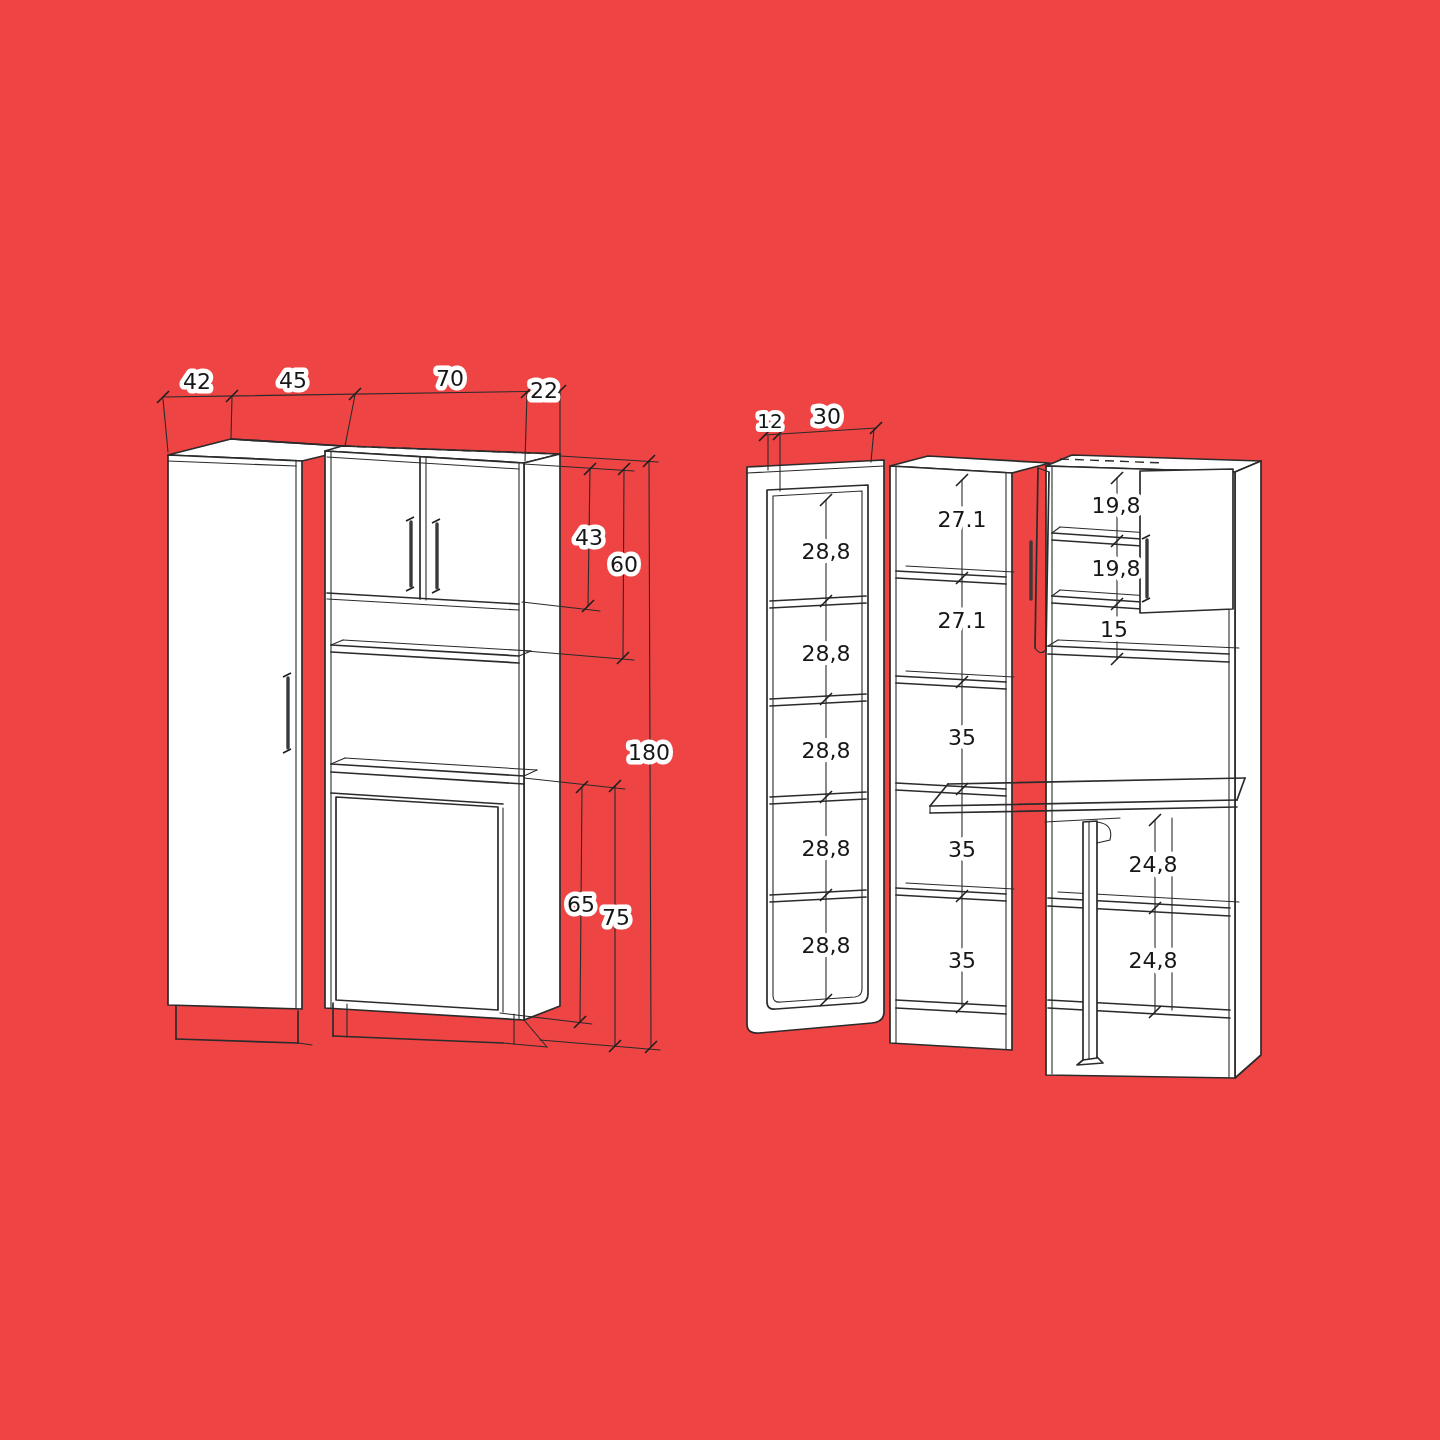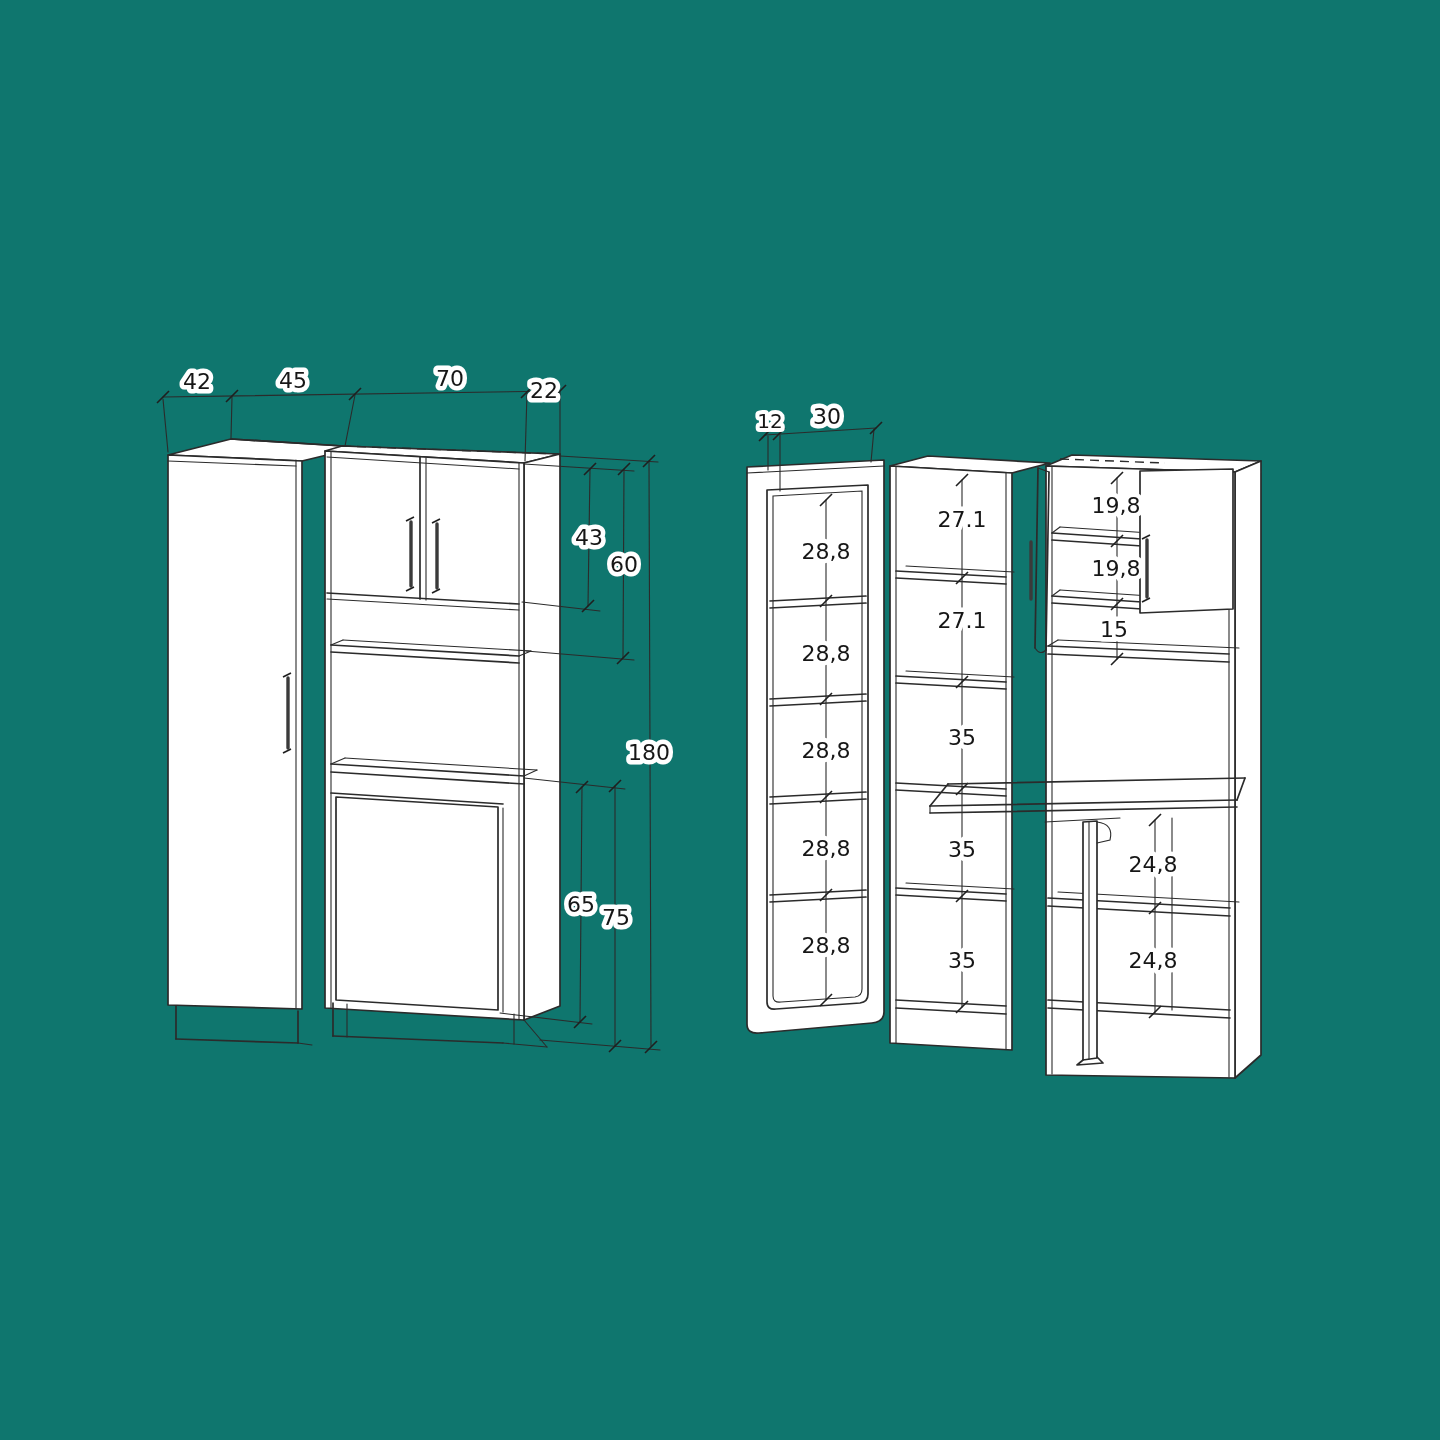--- a/index.html
+++ b/index.html
@@ -1,16 +1,16 @@
 <!DOCTYPE html>
 <html><head>
 <meta charset="utf-8">
 <style>
   html,body{margin:0;padding:0;background:#ffffff;}
-  .stage{width:1440px;height:1440px;background:#0f766e;position:relative;overflow:hidden;}
+  .stage{width:1440px;height:1440px;background:#ef4444;position:relative;overflow:hidden;}
   svg{display:block;}
   .ln{stroke:#2b2b2b;stroke-width:1.7;fill:none;stroke-linecap:round;stroke-linejoin:round;}
   .lt{stroke:#2b2b2b;stroke-width:1.1;fill:none;stroke-linecap:round;}
   .face{fill:#ffffff;stroke:#2b2b2b;stroke-width:1.7;stroke-linejoin:round;}
   .dash{stroke:#2b2b2b;stroke-width:1.4;fill:none;stroke-dasharray:9 6;}
   .tick{stroke:#1f1f1f;stroke-width:1.6;}
   .hdl{stroke:#3a3a3a;stroke-width:3.4;fill:none;stroke-linecap:round;}
   .dim{font-family:"DejaVu Sans",sans-serif;font-size:22px;fill:#161616;
        text-anchor:middle;paint-order:stroke;stroke:#ffffff;stroke-width:9px;stroke-linejoin:round;}
   .dims{font-family:"DejaVu Sans",sans-serif;font-size:20px;fill:#161616;

